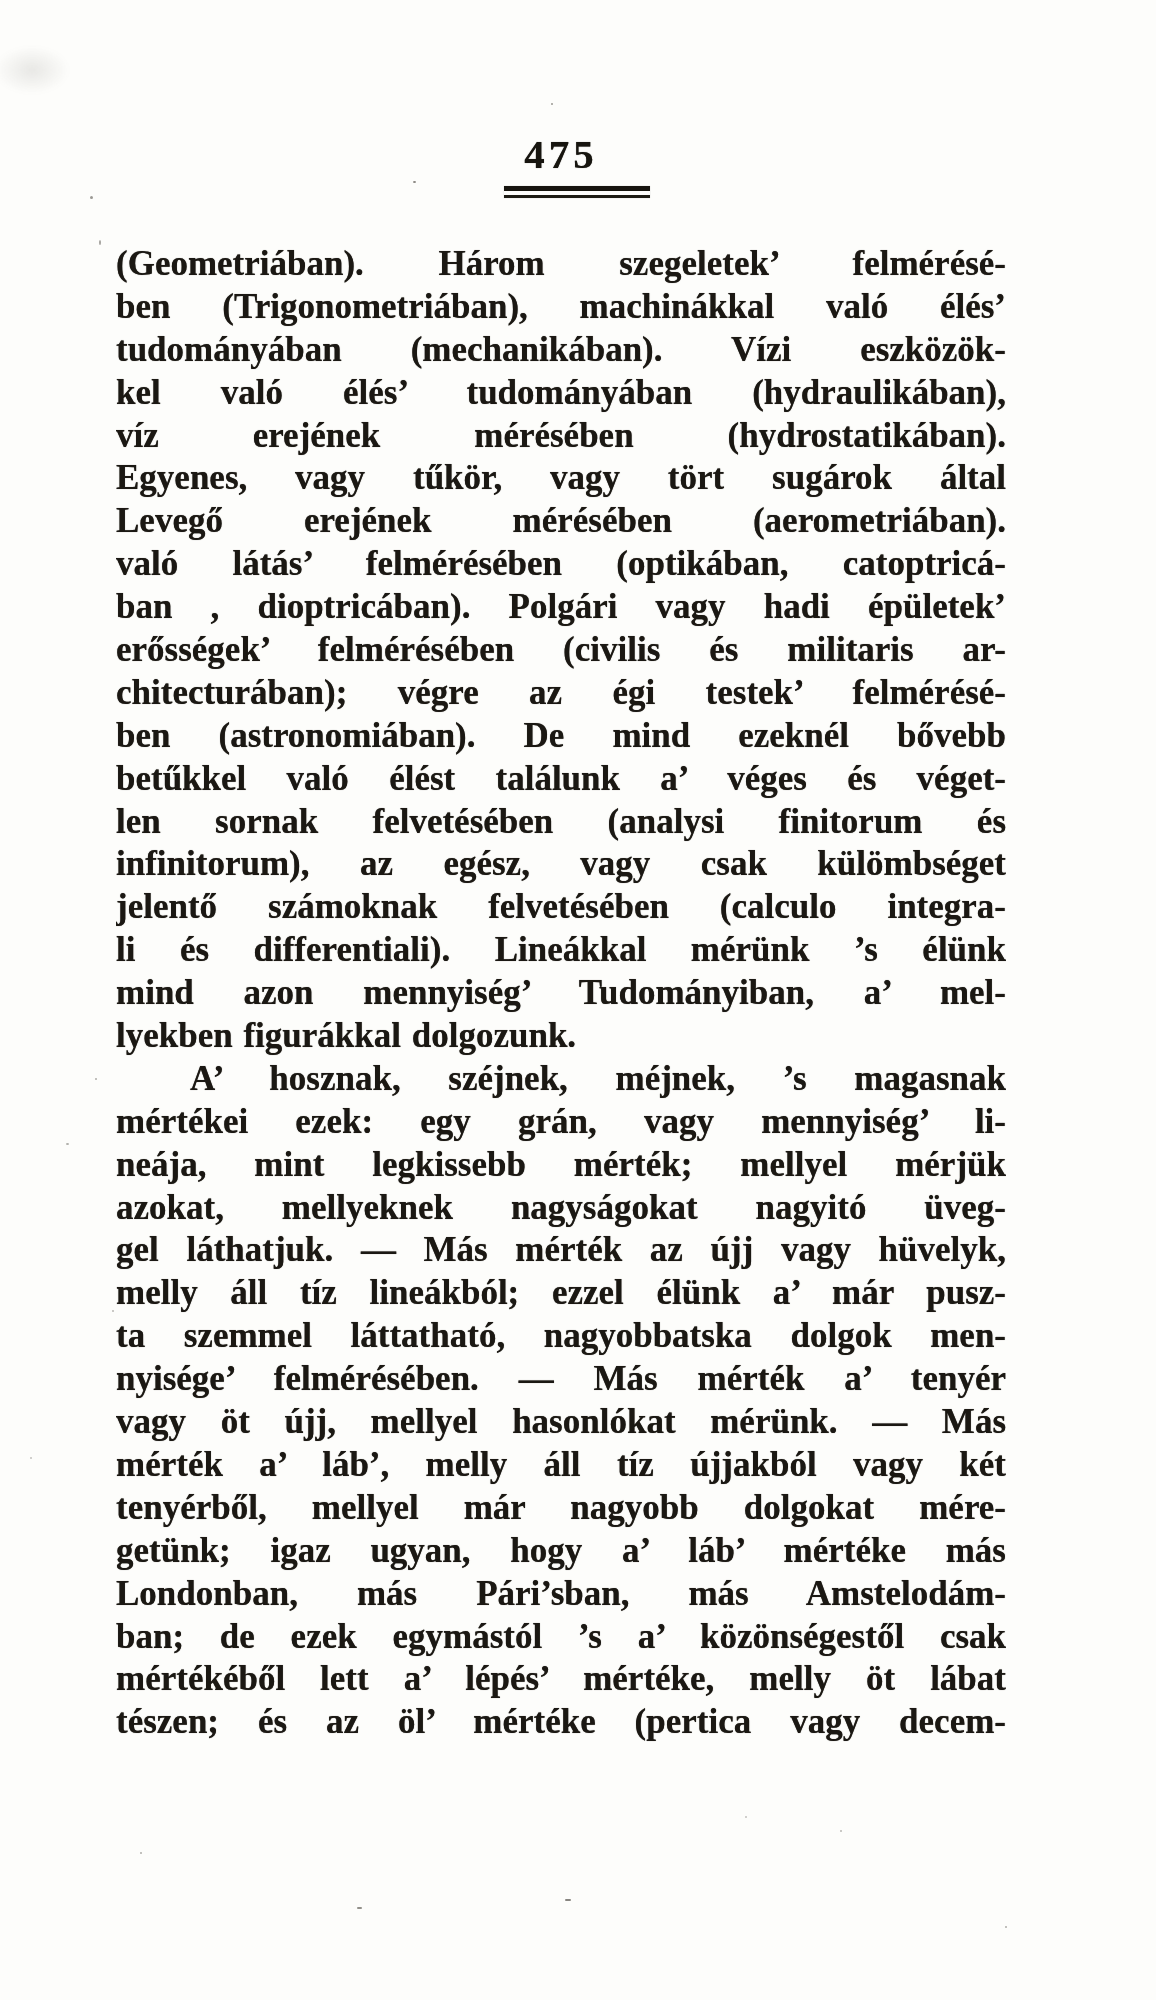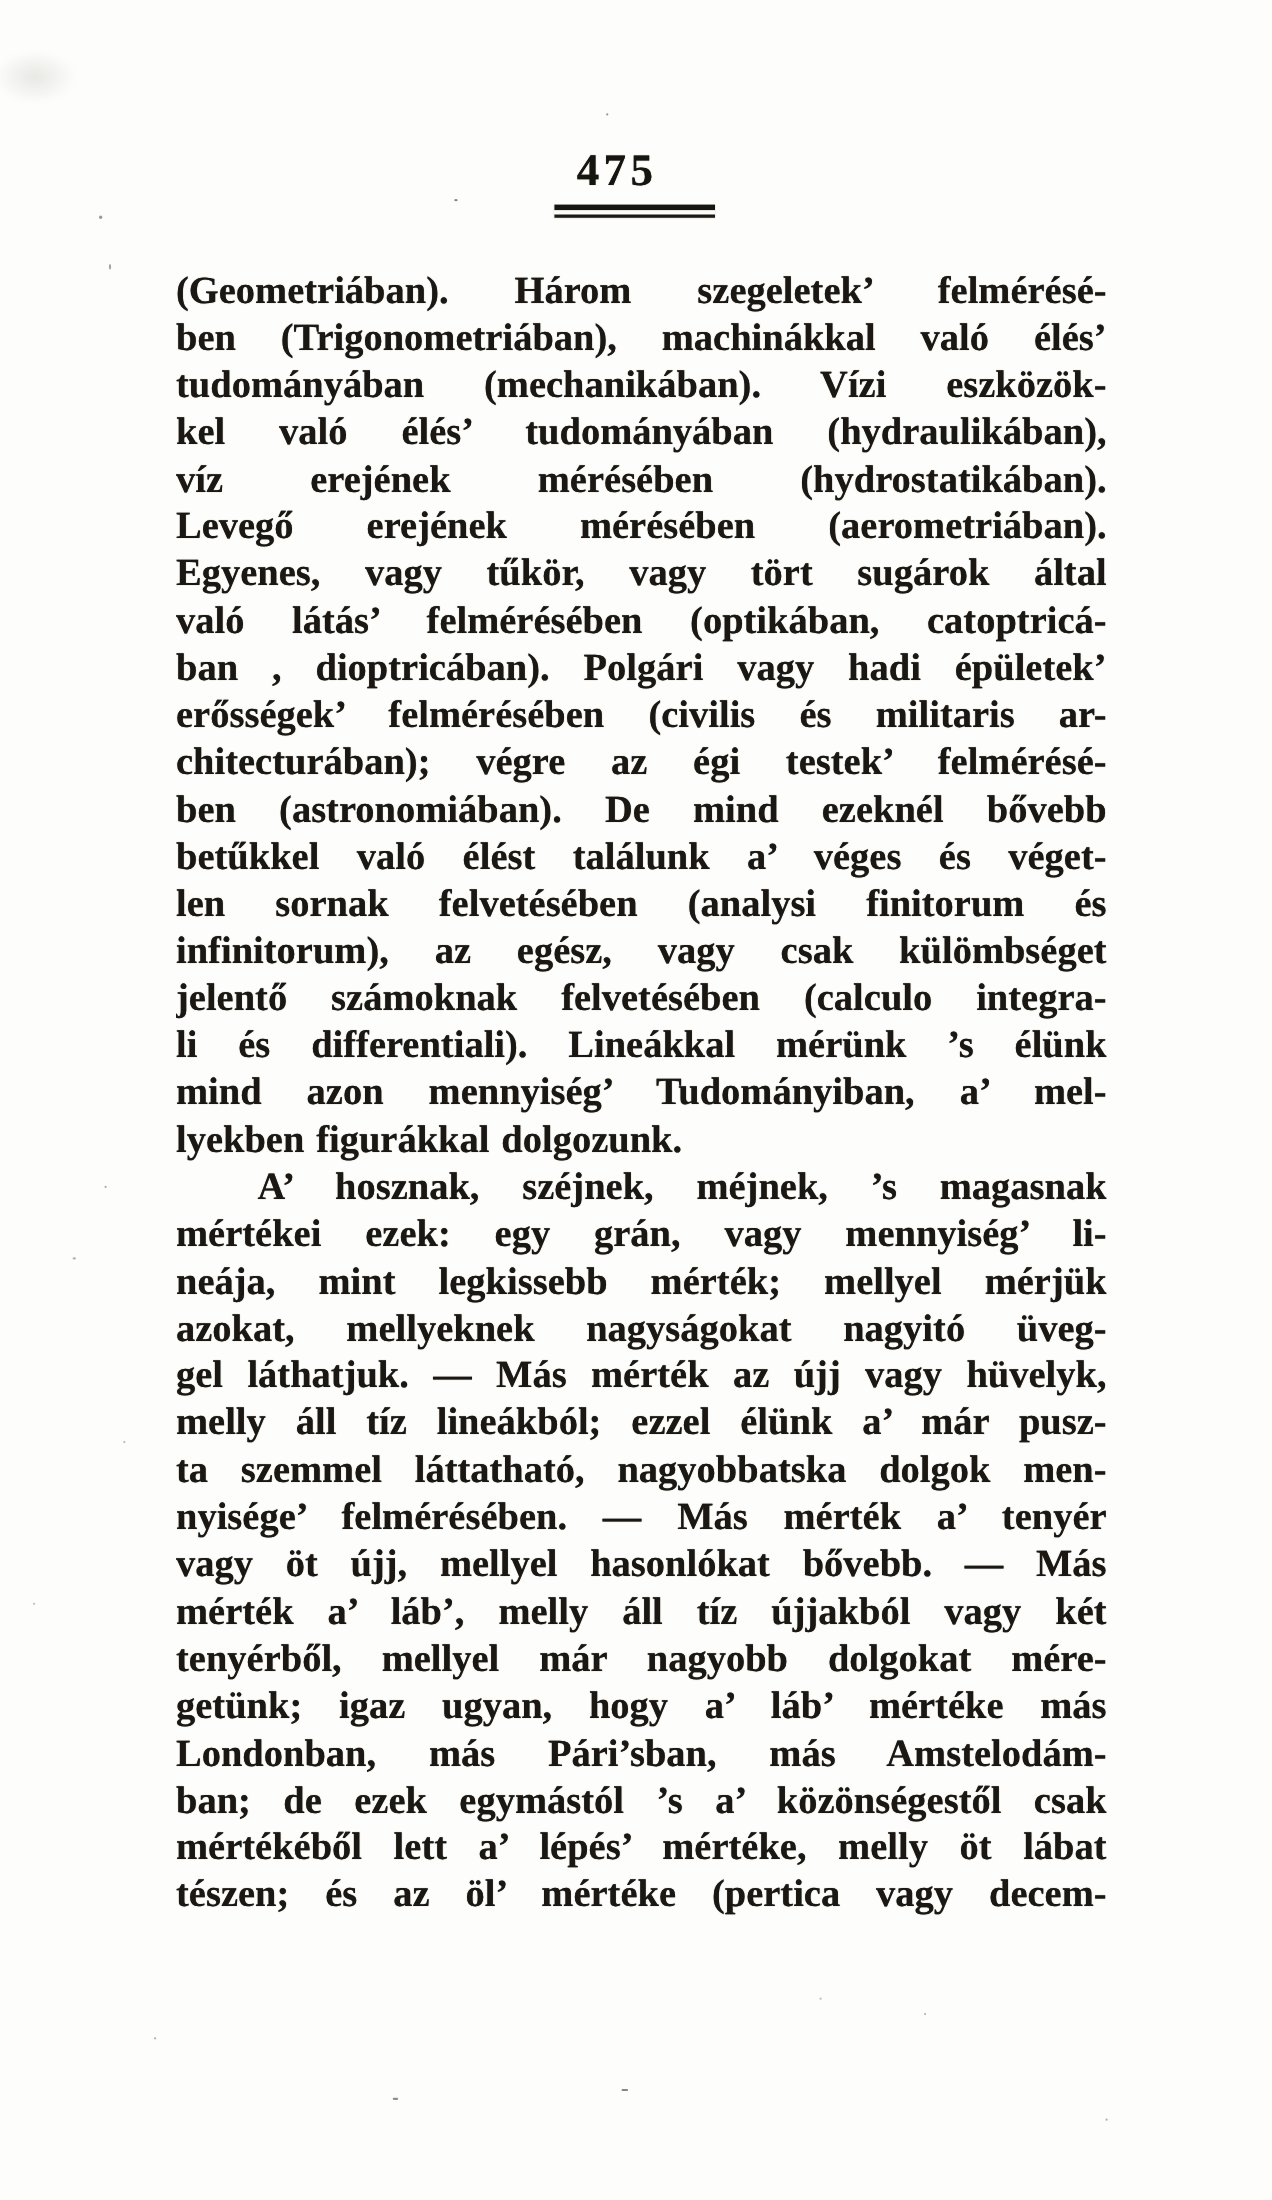--- a/index.html
+++ b/index.html
@@ -64,21 +64,20 @@
     text-align: justify;
     word-spacing: 2px;
     text-shadow: 0 0 0.7px rgba(22,19,13,0.8);
   }
   .line {
     text-align: justify;
     text-align-last: justify;
     height: 42.9px;
     overflow: hidden;
     white-space: normal;
-    margin-left: 44px;
   }
   .line.indent {
     text-indent: 74px;
   }
   .line.no-just {
     text-align-last: left;
   }
   .speck {
     position: absolute;
     background: #3a362e;
@@ -94,43 +93,43 @@
   <div class="page-number">475</div>
 
   <div class="header-rule"></div>
 
   <div class="text-block">
       <div class="line">(Geometriában). Három szegeletek’ felmérésé-</div>
       <div class="line">ben (Trigonometriában), machinákkal való élés’</div>
       <div class="line">tudományában (mechanikában). Vízi eszközök-</div>
       <div class="line">kel való élés’ tudományában (hydraulikában),</div>
       <div class="line">víz erejének mérésében (hydrostatikában).</div>
+      <div class="line">Egyenes, vagy tűkör, vagy tört sugárok által</div>
       <div class="line">Levegő erejének mérésében (aerometriában).</div>
-      <div class="line">Egyenes, vagy tűkör, vagy tört sugárok által</div>
       <div class="line">való látás’ felmérésében (optikában, catoptricá-</div>
       <div class="line">ban , dioptricában). Polgári vagy hadi épületek’</div>
       <div class="line">erősségek’ felmérésében (civilis és militaris ar-</div>
       <div class="line">chitecturában); végre az égi testek’ felmérésé-</div>
       <div class="line">ben (astronomiában). De mind ezeknél bővebb</div>
       <div class="line">betűkkel való élést találunk a’ véges és véget-</div>
       <div class="line">len sornak felvetésében (analysi finitorum és</div>
       <div class="line">infinitorum), az egész, vagy csak külömbséget</div>
       <div class="line">jelentő számoknak felvetésében (calculo integra-</div>
       <div class="line">li és differentiali). Lineákkal mérünk ’s élünk</div>
       <div class="line">mind azon mennyiség’ Tudományiban, a’ mel-</div>
       <div class="line no-just">lyekben figurákkal dolgozunk.</div>
       <div class="line indent">A’ hosznak, széjnek, méjnek, ’s magasnak</div>
       <div class="line">mértékei ezek: egy grán, vagy mennyiség’ li-</div>
       <div class="line">neája, mint legkissebb mérték; mellyel mérjük</div>
       <div class="line">azokat, mellyeknek nagyságokat nagyitó üveg-</div>
       <div class="line">gel láthatjuk. — Más mérték az újj vagy hüvelyk,</div>
       <div class="line">melly áll tíz lineákból; ezzel élünk a’ már pusz-</div>
       <div class="line">ta szemmel láttatható, nagyobbatska dolgok men-</div>
       <div class="line">nyisége’ felmérésében. — Más mérték a’ tenyér</div>
-      <div class="line">vagy öt újj, mellyel hasonlókat bővebb. — Más</div>
+      <div class="line">vagy öt újj, mellyel hasonlókat mérünk. — Más</div>
       <div class="line">mérték a’ láb’, melly áll tíz újjakból vagy két</div>
       <div class="line">tenyérből, mellyel már nagyobb dolgokat mére-</div>
       <div class="line">getünk; igaz ugyan, hogy a’ láb’ mértéke más</div>
       <div class="line">Londonban, más Pári’sban, más Amstelodám-</div>
       <div class="line">ban; de ezek egymástól ’s a’ közönségestől csak</div>
       <div class="line">mértékéből lett a’ lépés’ mértéke, melly öt lábat</div>
       <div class="line">tészen; és az öl’ mértéke (pertica vagy decem-</div>
     </div>
 
   <div class="speck" style="left:551px; top:103px; width:2px; height:2px; opacity:.5;"></div>

